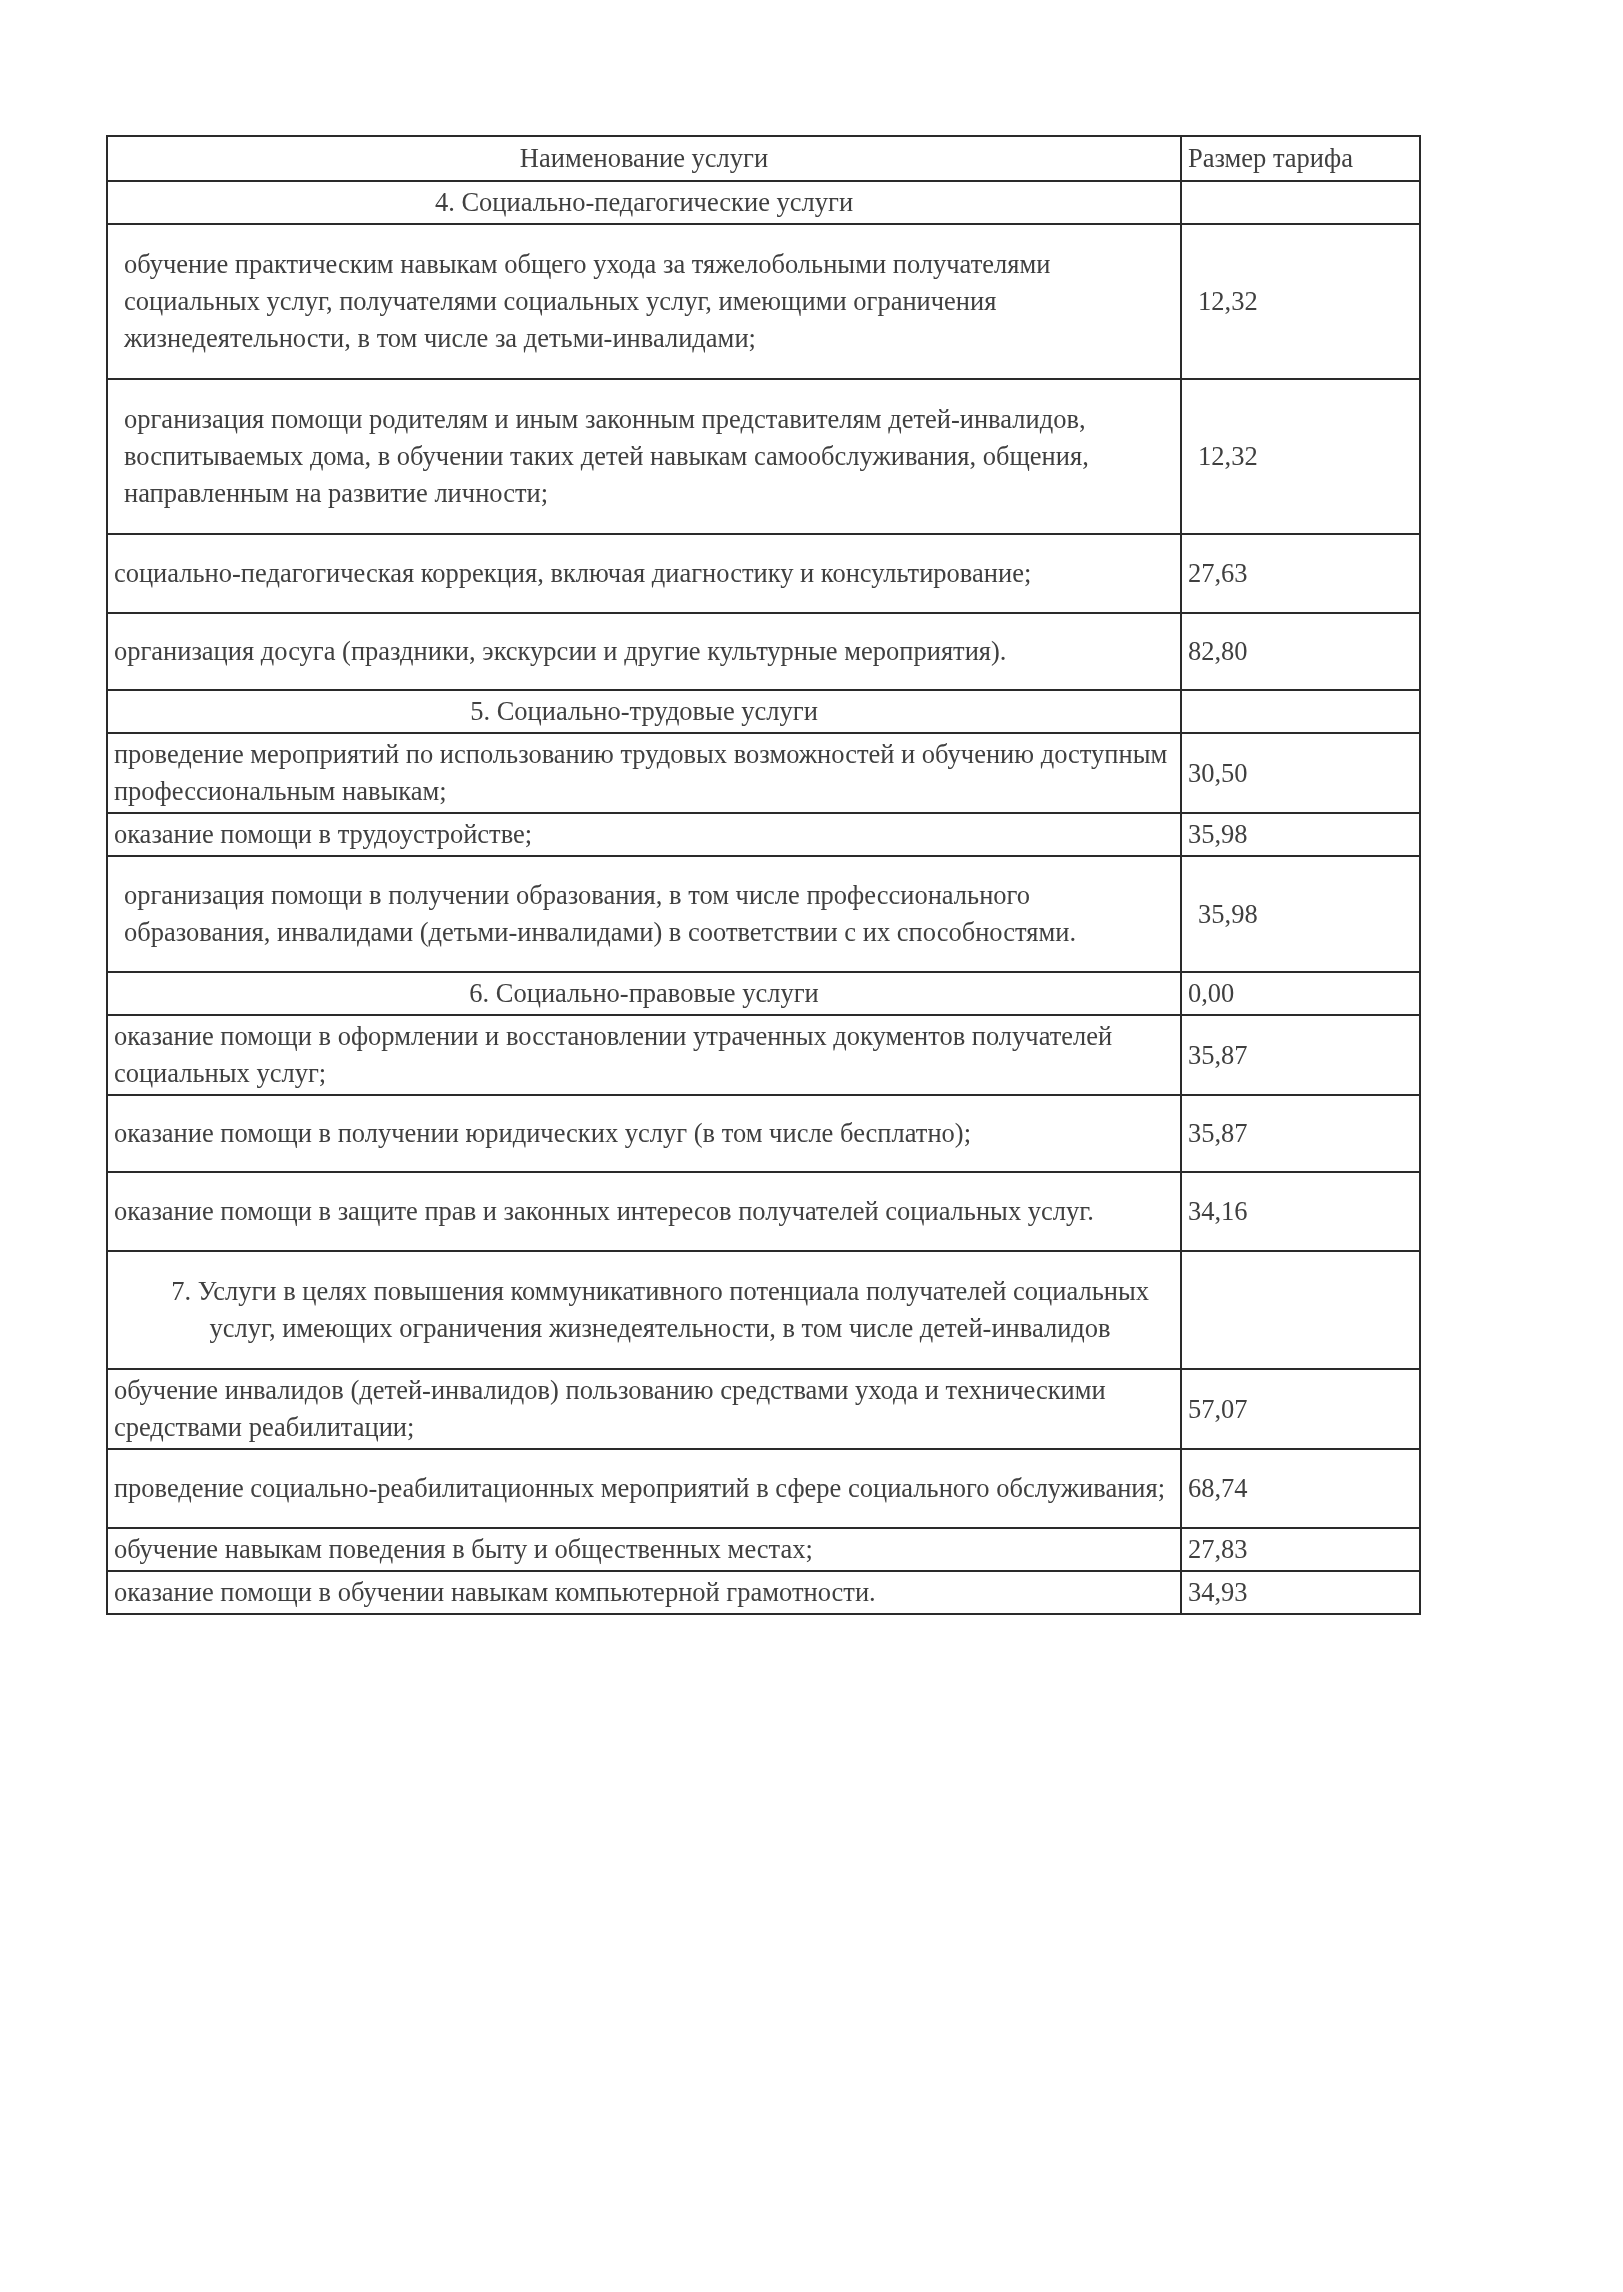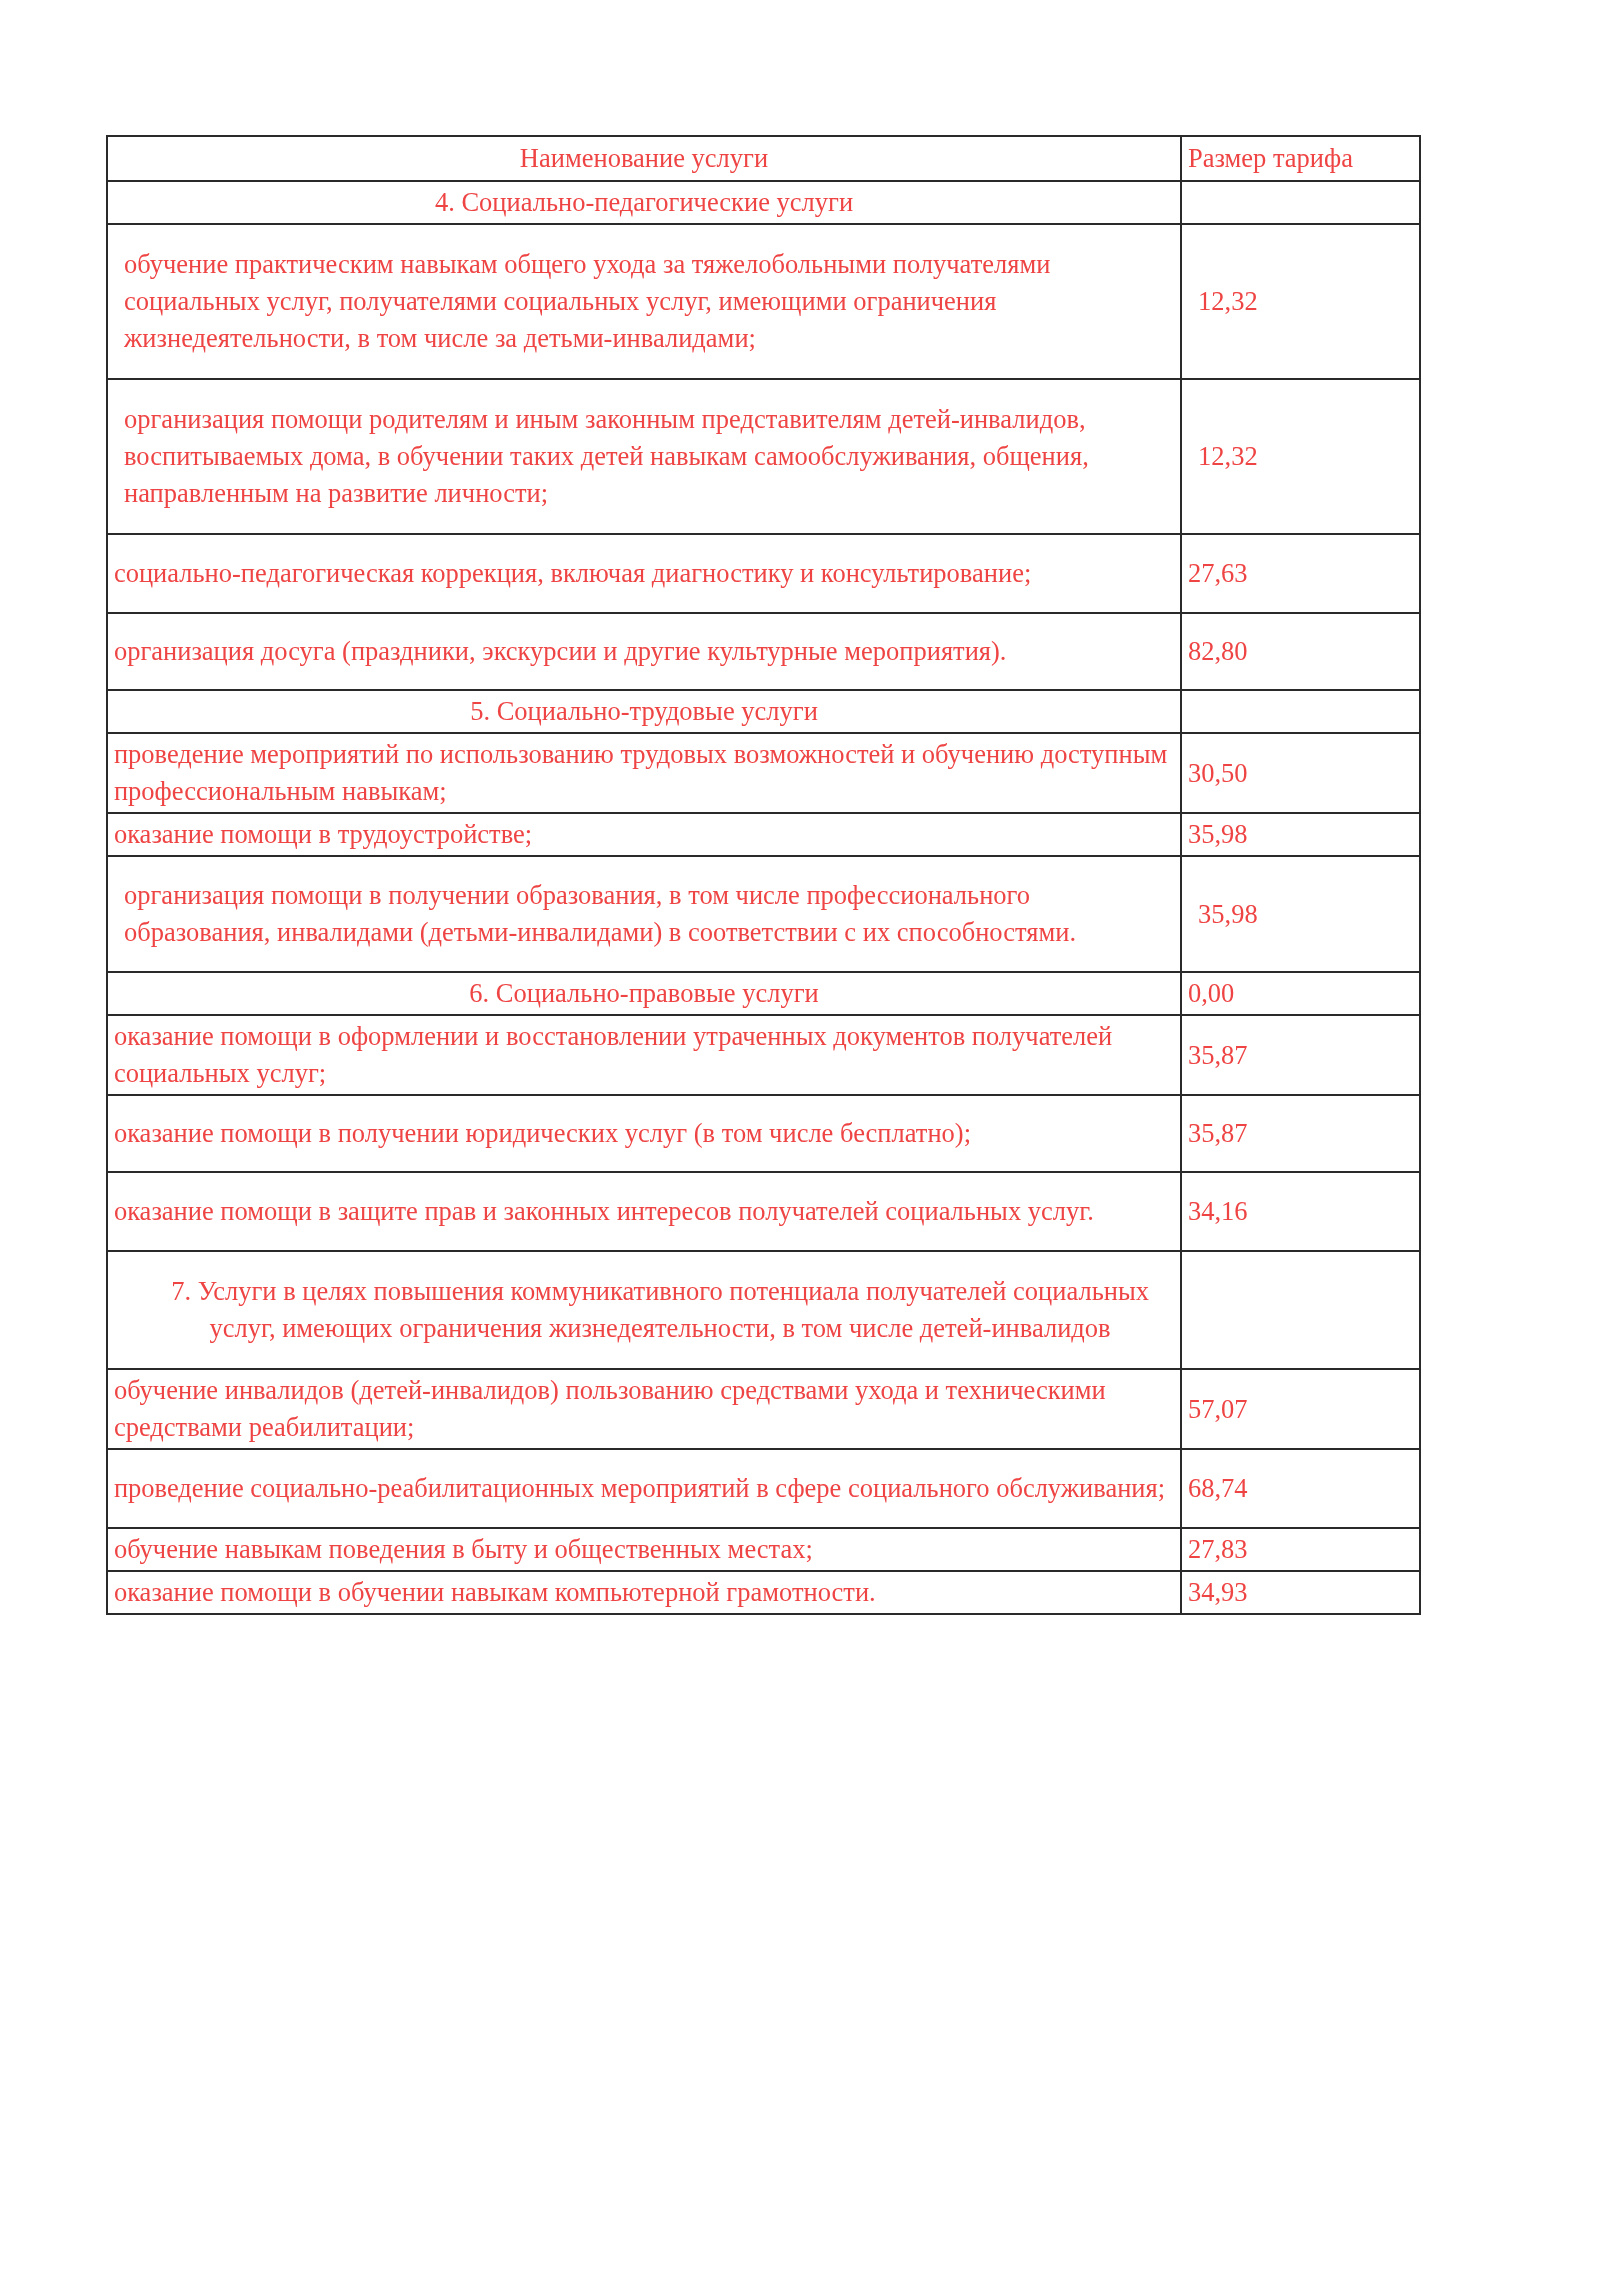--- a/index.html
+++ b/index.html
@@ -6,21 +6,21 @@
   body { width: 1623px; height: 2293px; position: relative; overflow: hidden; }
   .page { position: absolute; left: 0; top: 0; width: 1623px; height: 2293px; background: #fff; }
   table.tariffs {
     position: absolute;
     left: 106px;
     top: 135px;
     width: 1313px;
     border-collapse: collapse;
     font-family: "Liberation Serif", "DejaVu Serif", serif;
     font-size: 26.5px;
-    color: #ef4444;
+    color: #404040;
     table-layout: fixed;
   }
   table.tariffs td {
     border: 2px solid #2a2a2a;
     padding: 2px 5.9px;
     line-height: 37px;
     vertical-align: middle;
   }
   col.c-name { width: 1074px; }
   col.c-rate { width: 239px; }

